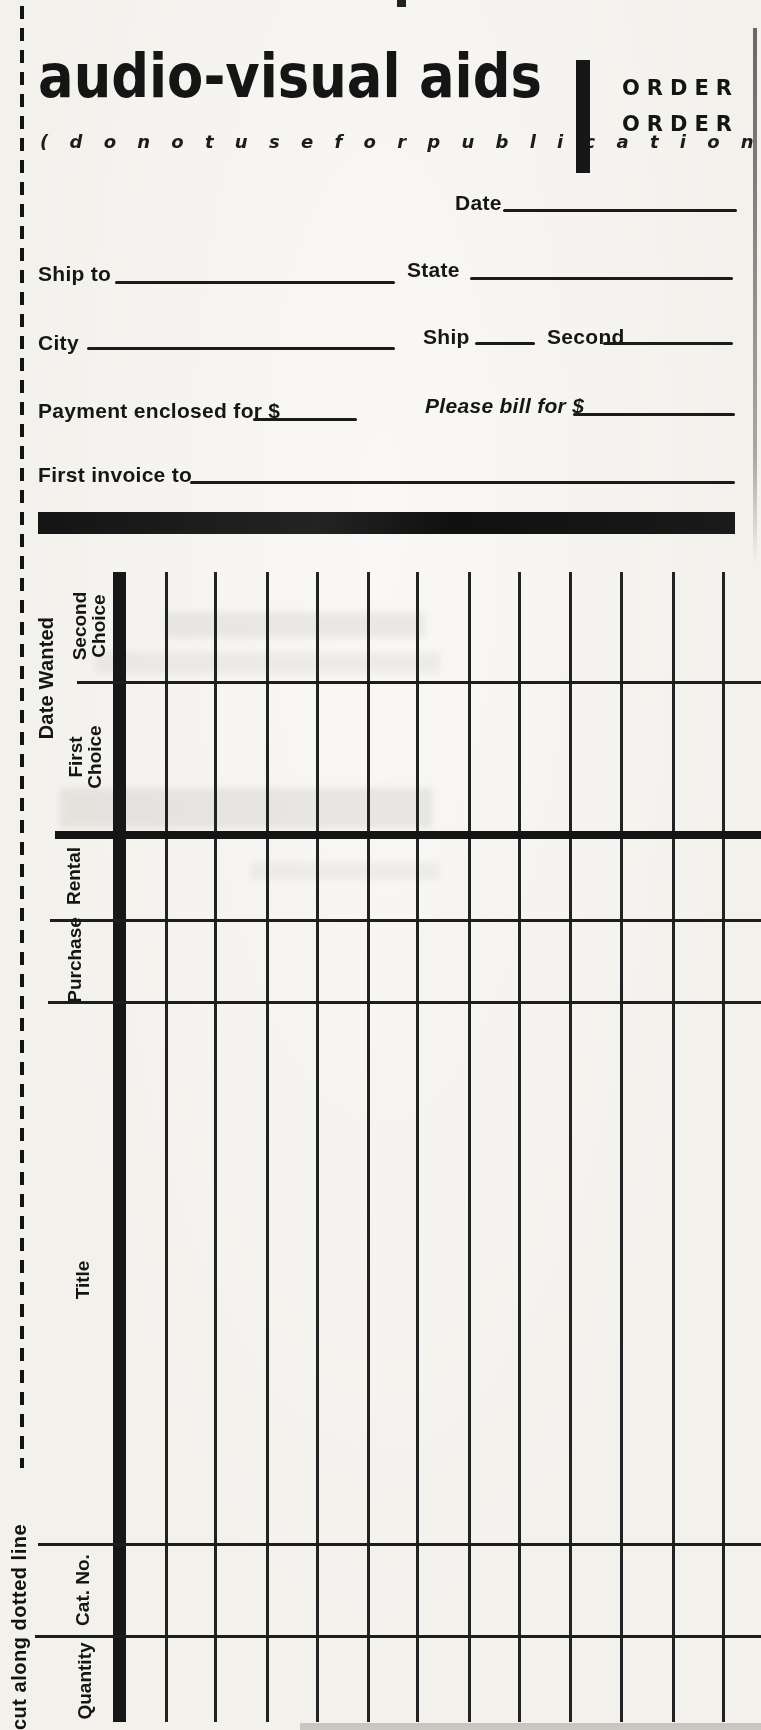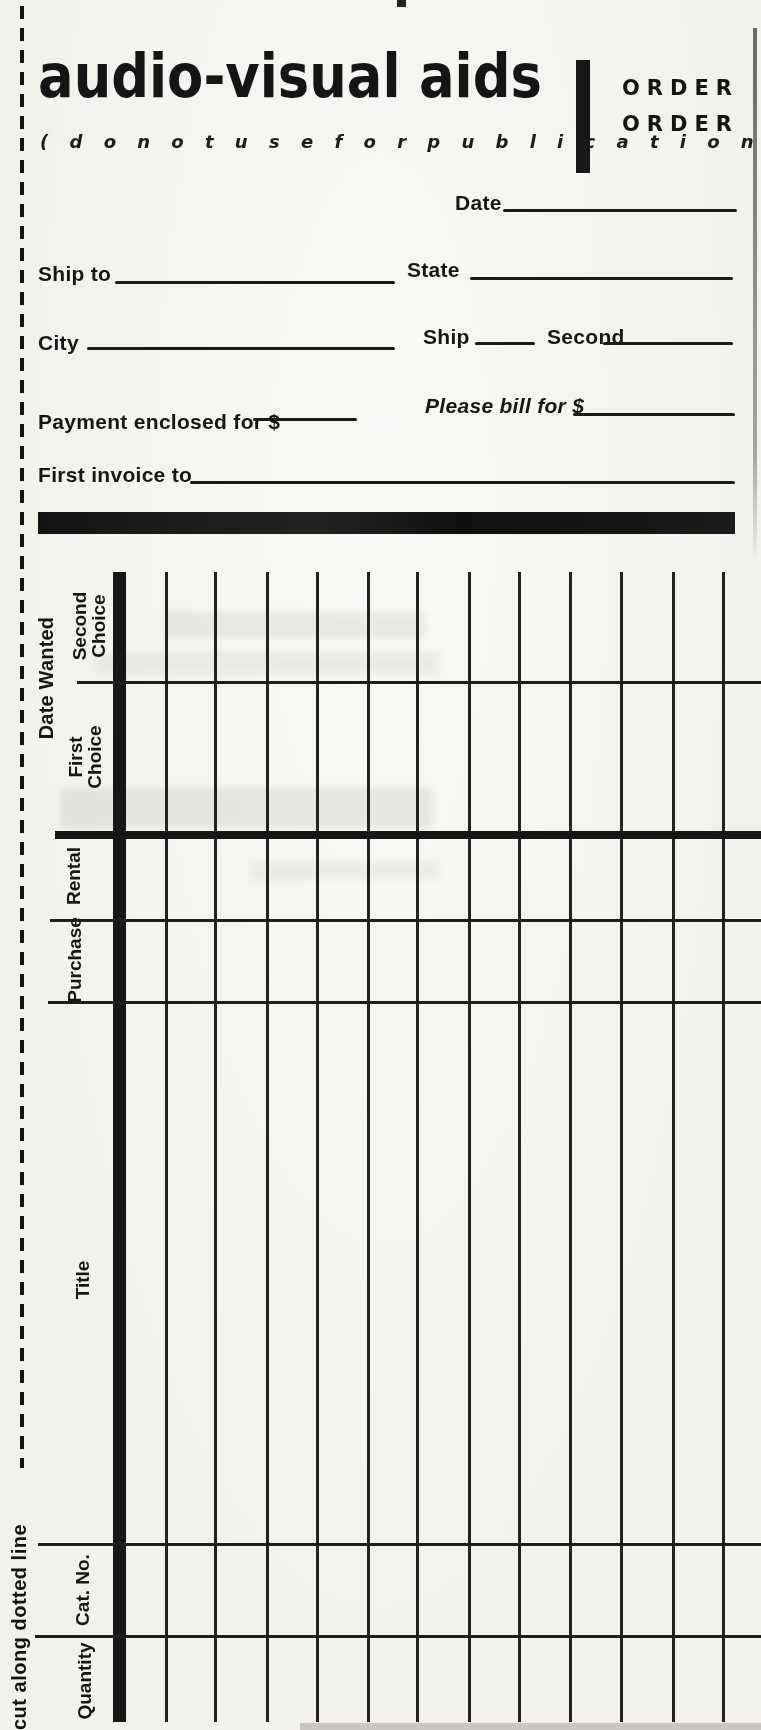--- a/index.html
+++ b/index.html
@@ -119,21 +119,21 @@
   <div class="abs flabel" style="left:407px;top:258px;">State</div>
   <div class="abs fline" style="left:470px;top:277px;width:263px;"></div>
 
   <div class="abs flabel" style="left:38px;top:331px;">City</div>
   <div class="abs fline" style="left:87px;top:347px;width:308px;"></div>
   <div class="abs flabel" style="left:423px;top:325px;">Ship</div>
   <div class="abs fline" style="left:475px;top:342px;width:60px;"></div>
   <div class="abs flabel" style="left:547px;top:325px;">Second</div>
   <div class="abs fline" style="left:603px;top:342px;width:130px;"></div>
 
-  <div class="abs flabel" style="left:38px;top:399px;margin-top:11px;">Payment enclosed for $</div>
+  <div class="abs flabel" style="left:38px;top:399px;">Payment enclosed for $</div>
   <div class="abs fline" style="left:253px;top:418px;width:104px;"></div>
   <div class="abs flabel" style="left:425px;top:394px;font-style:italic;">Please bill for $</div>
   <div class="abs fline" style="left:573px;top:413px;width:162px;"></div>
 
   <div class="abs flabel" style="left:38px;top:463px;">First invoice to</div>
   <div class="abs fline" style="left:190px;top:481px;width:545px;"></div>
 
   <div class="abs divider-bar"></div>
 
   <div>

